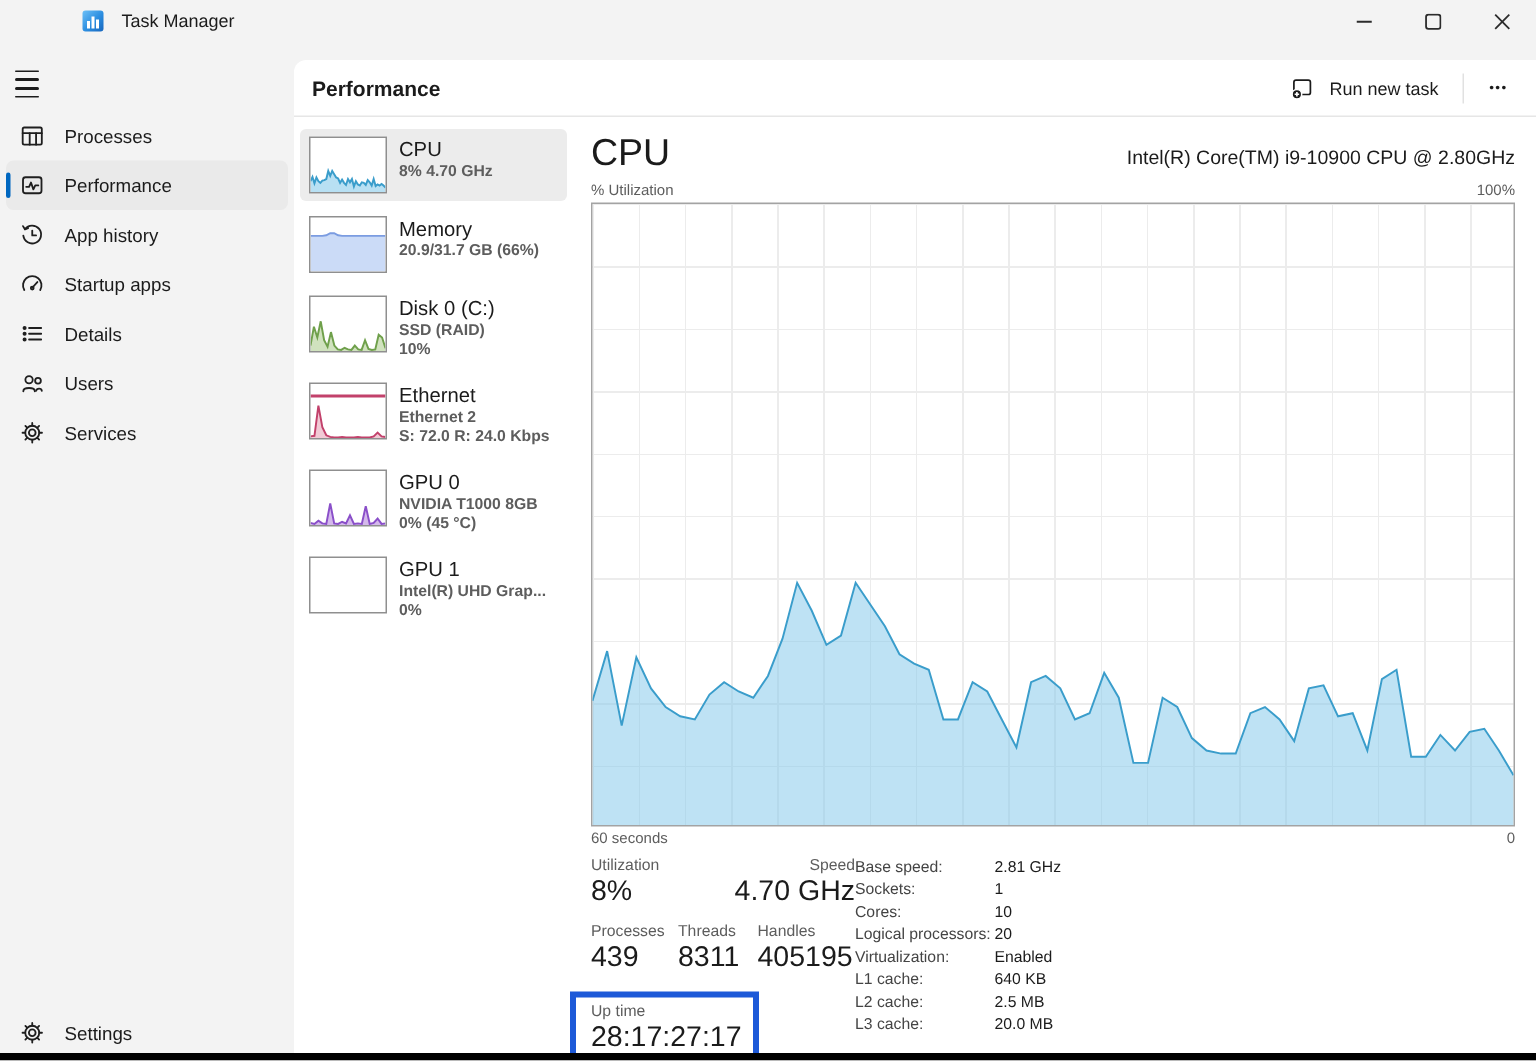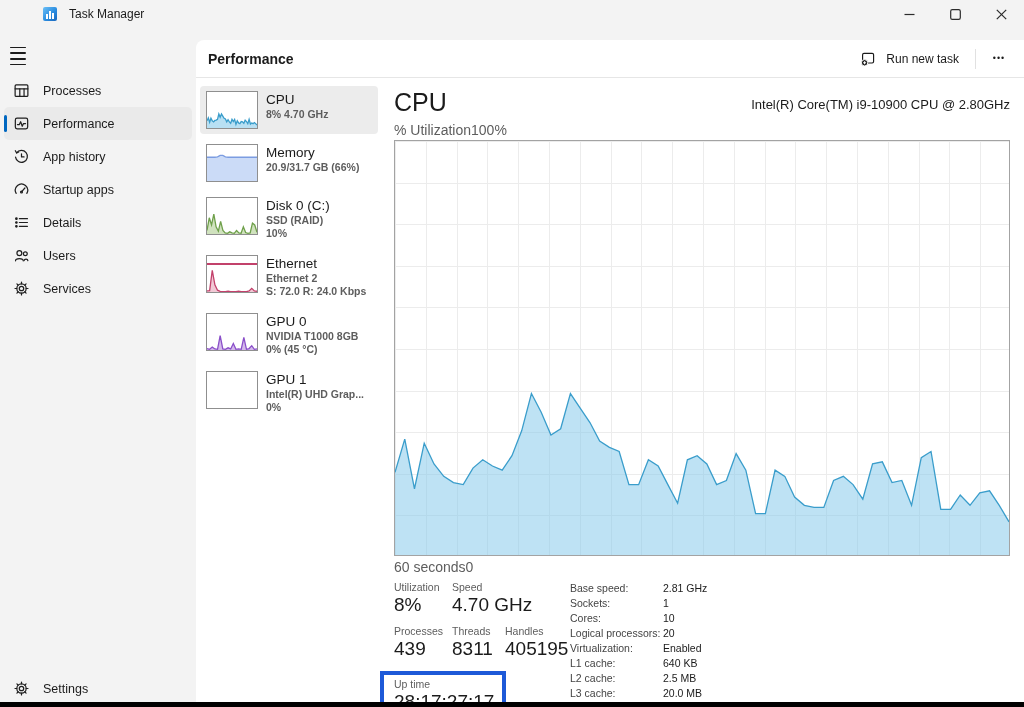--- a/index.html
+++ b/index.html
@@ -6,21 +6,21 @@
   html,body { width:1024px; height:707px; }
   body {
     position:relative; overflow:hidden;
     background:#f3f3f3; color:#1b1b1b;
     font-family:"Liberation Sans", sans-serif;
     -webkit-font-smoothing:antialiased;
   }
   svg { display:block; }
 
   
-  .titlebar { position:absolute; left:4px; top:0; right:0; height:28px; display:flex; align-items:center;padding-left:28px; }
+  .titlebar { position:absolute; left:16px; top:0; right:0; height:28px; display:flex; align-items:center;padding-left:28px; }
   .app-icon { width:14px; height:14px; margin-left:11px; border-radius:2px;
     background:linear-gradient(135deg,#6cc0f7 0%,#2b8de0 55%,#1866bd 100%);
     position:relative; overflow:hidden; }
   .app-icon i { position:absolute; bottom:2px; width:2px; background:#fff; }
   .app-icon i:nth-child(1){ left:3px; height:5px; }
   .app-icon i:nth-child(2){ left:6px; height:8px; }
   .app-icon i:nth-child(3){ left:9px; height:6px; }
   .titlebar-title { font-size:12px; margin-left:12px; color:#1b1b1b; }
   .win-controls { margin-left:auto; display:flex; height:100%; }
   .win-btn { width:46px; height:28px; display:flex; align-items:center; justify-content:center; cursor:default; }
@@ -63,34 +63,34 @@
   .eth-topline { position:absolute; left:0; right:0; top:7px; height:2px; background:#c2416b; }
   .perf-text { min-width:0; }
   .perf-name { font-size:13.5px; line-height:17px; white-space:nowrap; }
   .perf-sub { font-size:10.5px; line-height:13px; color:#5d5d5d; white-space:nowrap;font-weight:bold; }
 
   
   .panel { flex:1; padding:10px 14px 0 16px; position:relative; }
   .panel-titlerow { display:flex; align-items:flex-end; justify-content:space-between; margin-bottom:6px; }
   .panel-title { font-size:25px; font-weight:400; line-height:28px; }
   .panel-subtitle { font-size:13px; padding-bottom:4px; }
-  .axisrow { display:flex; font-size:14px; color:#5d5d5d; margin-bottom:2px; }
+  .axisrow { display:flex; justify-content:space-between; font-size:10px; color:#5d5d5d; margin-bottom:2px; }
   .chart { height:416px; border:1px solid #a3a3a3; position:relative; background:#fff;
     background-image:
       repeating-linear-gradient(to right,  #ececec 0 1px, transparent 1px 30.8px),
       repeating-linear-gradient(to bottom, #ececec 0 1px, transparent 1px 41.6px);
   }
   .chart svg { position:absolute; inset:0; width:100%; height:100%; }
   .axisrow.bottom { margin-top:3px; margin-bottom:6px; }
 
   .stats { display:flex; margin-top:4px; }
   .stats-left { width:176px; flex:none; display:grid; grid-template-columns:58px 53px auto; align-content:start; }
   .stat-label { font-size:10.5px; color:#5d5d5d; white-space:nowrap; }
   .stat-value { font-size:19px; color:#1b1b1b; white-space:nowrap; margin-top:1px; margin-bottom:9px; }
-  .span2 { grid-column:2 / 4; }
+  .span2 { grid-column:2 / 4;text-align:right; }
   .uptime-box { grid-column:1 / 4; width:126px; margin-left:-14px; margin-top:2px;
     border:4px solid #1d59d8; padding:3px 6px 5px 10px; }
   .uptime-box .stat-value { margin-bottom:0; }
 
   .stats-right { display:grid; grid-template-columns:93px auto; column-gap:0; align-content:start; font-size:10.5px; line-height:15px; }
   .detail-label { color:#444; white-space:nowrap; }
   .detail-value { font-weight:400; color:#1b1b1b; white-space:nowrap; }
 
   .black-bar { position:absolute; left:0; right:0; bottom:0; height:5px; background:#000; z-index:9; }
 </style>

